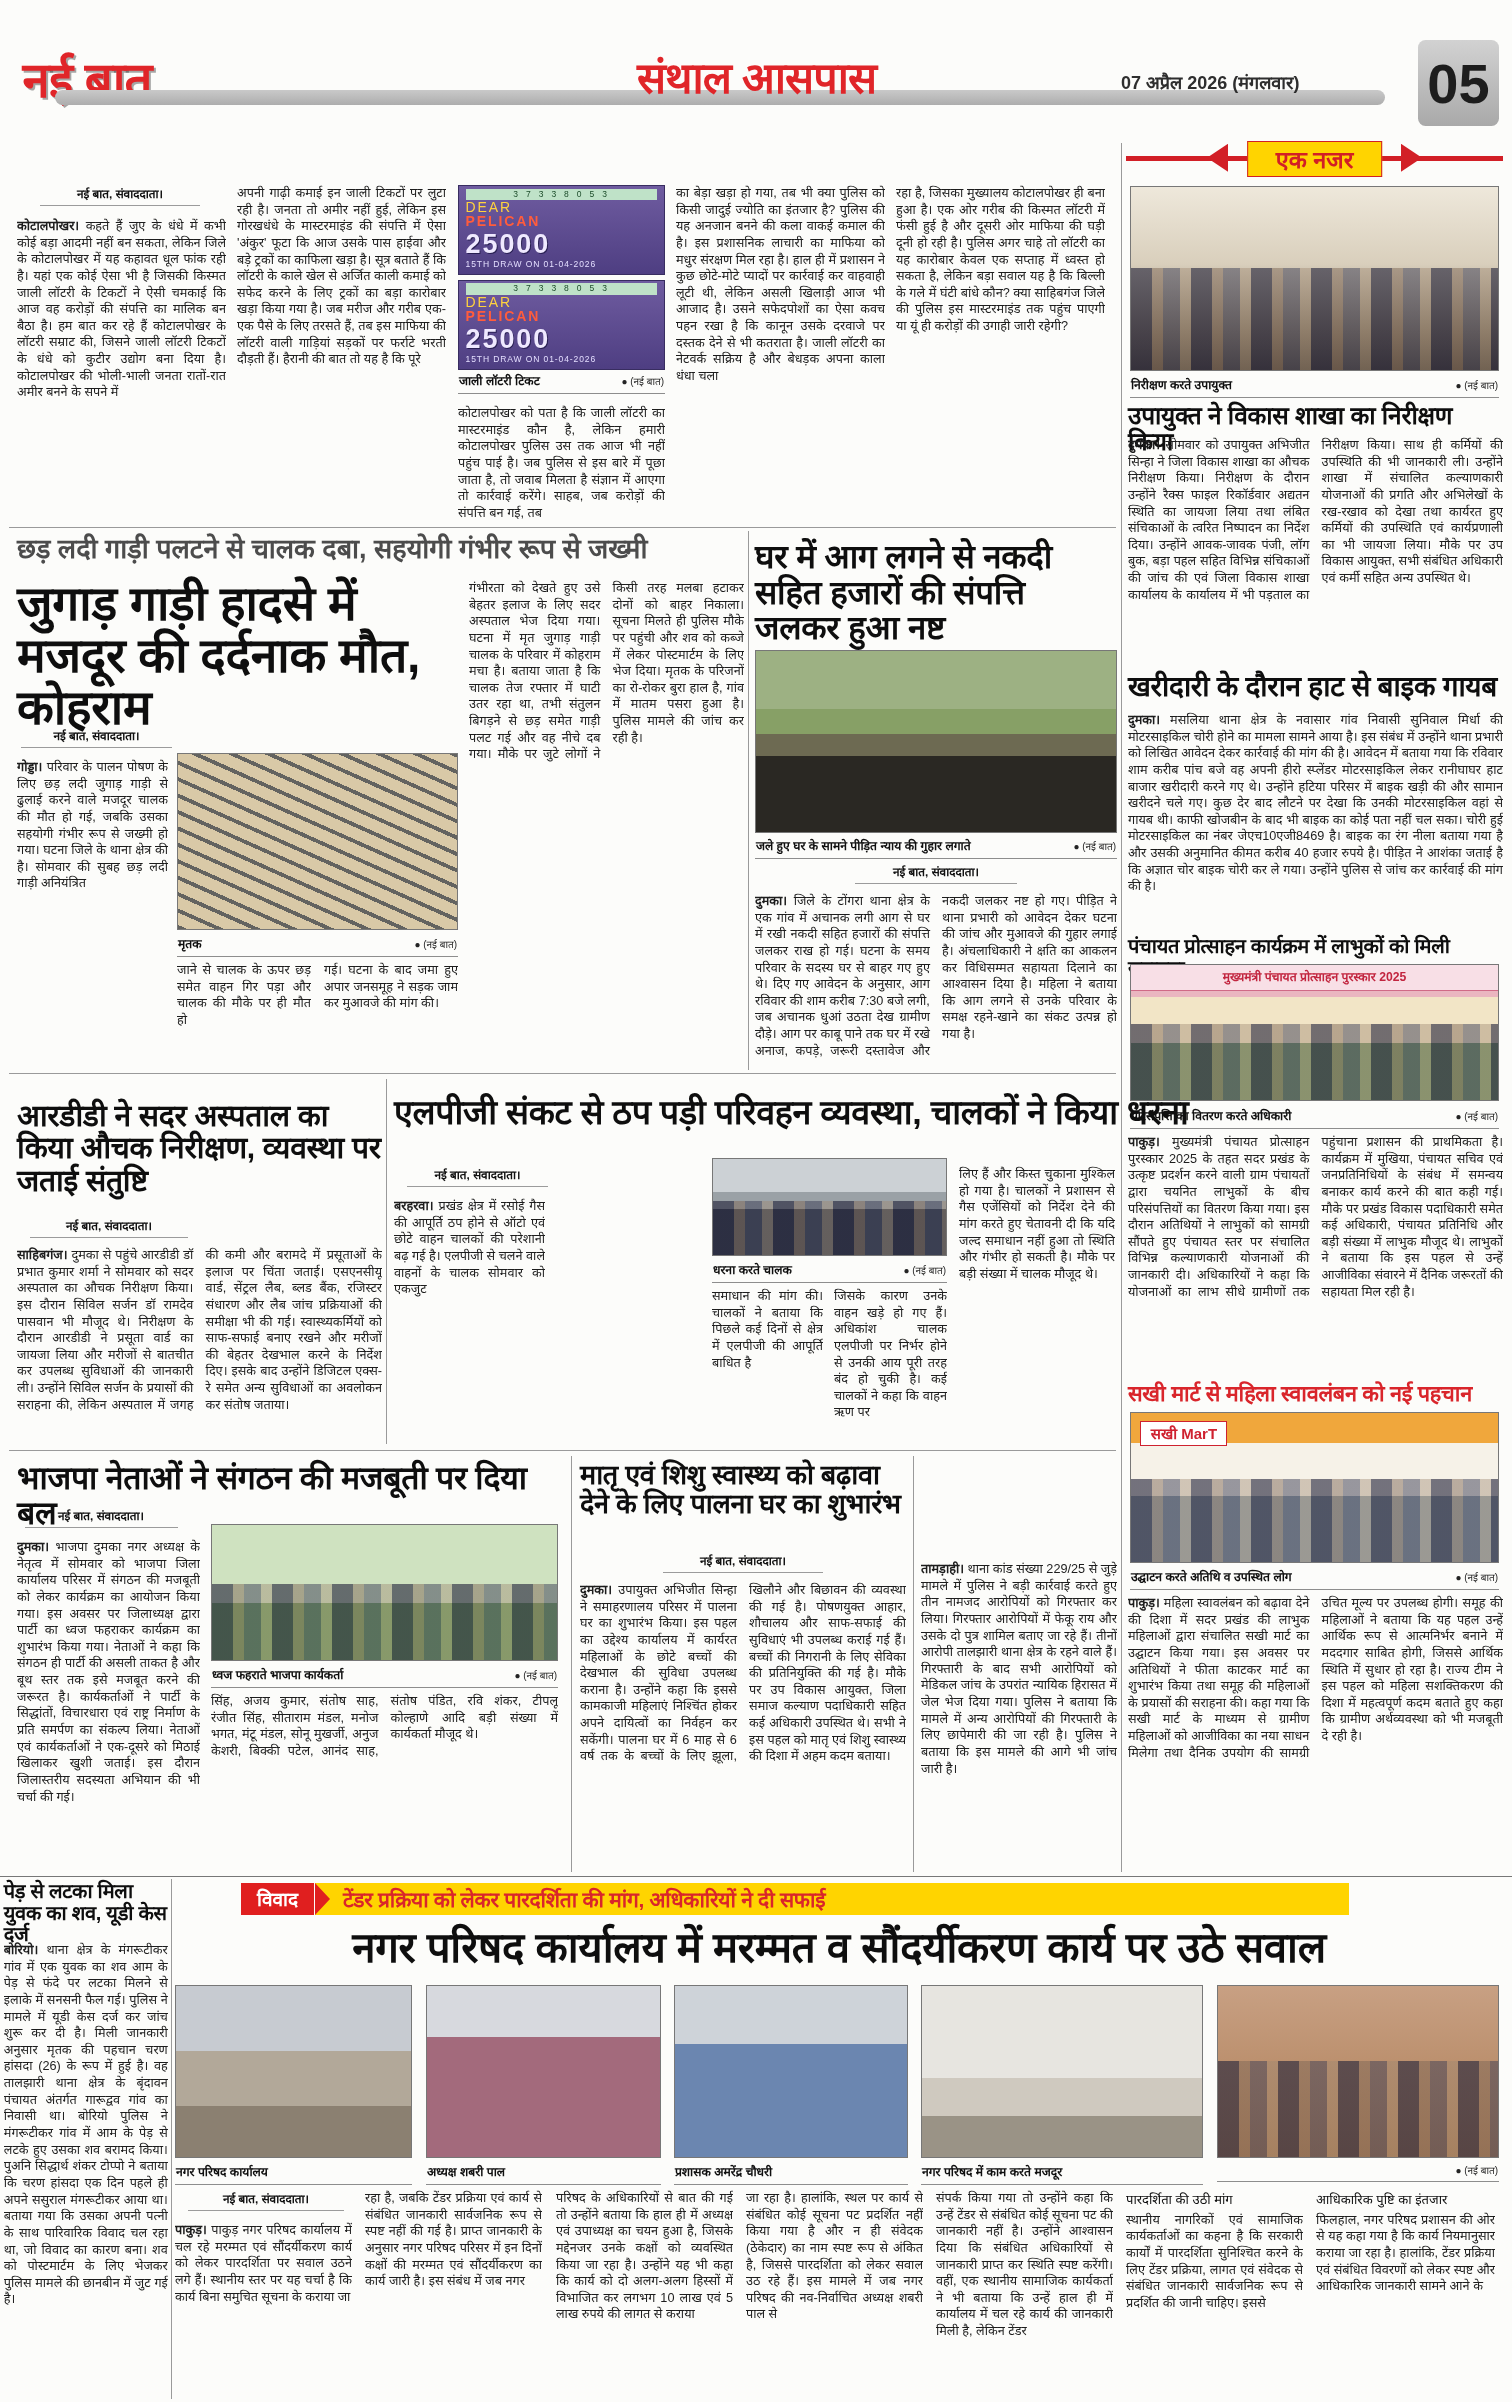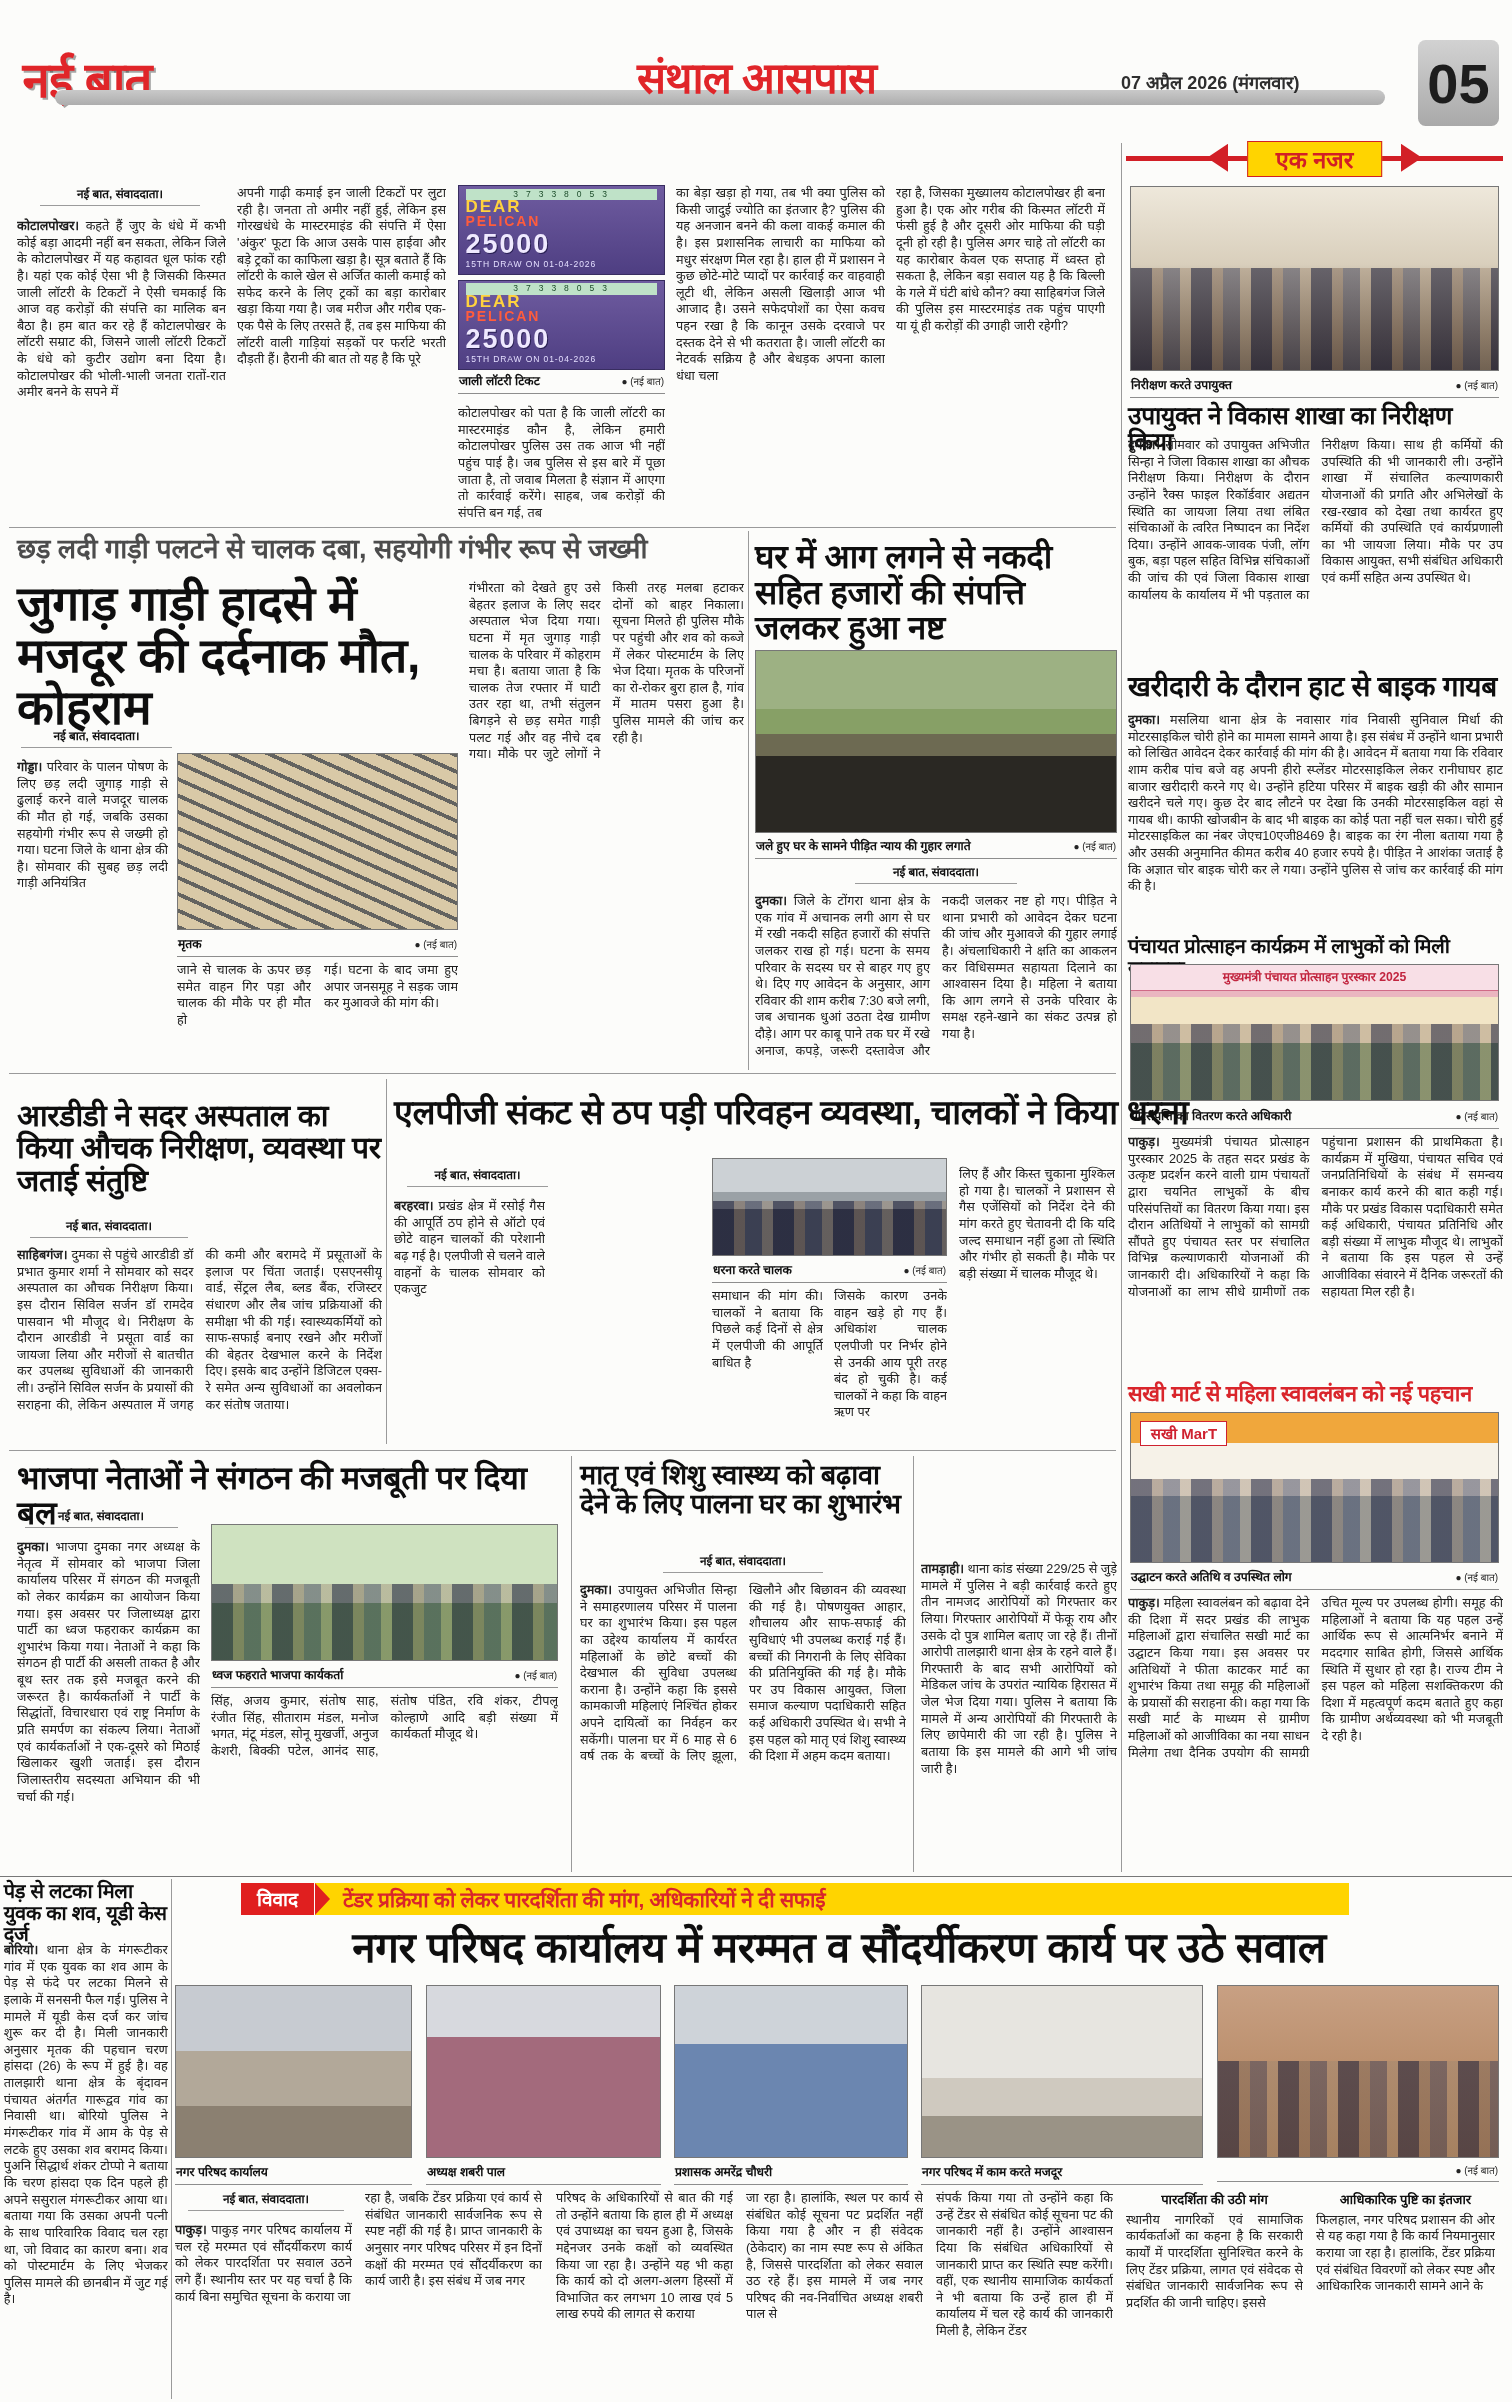--- a/index.html
+++ b/index.html
@@ -10,21 +10,21 @@
   .red{color:#d9252b}
   .kicker{font-weight:700;color:#4c4c4c;line-height:1.1}
   .body-txt{font-size:12.7px;line-height:1.31;text-align:justify;color:#1d1d1d;overflow:hidden}
   .c2{column-count:2;column-gap:12.2px}
   .dateline{font-weight:700}
   .byline{font-size:11.8px;font-weight:700;text-align:center;color:#101010;
           border-bottom:1.4px solid #9b9b9b;padding-bottom:3.8px}
   .cap{display:flex;justify-content:space-between;align-items:baseline;
        font-size:12.2px;font-weight:700;color:#0f0f0f;border-bottom:0.9px solid #8d8d8d;padding:2.8px 0.9px 3.8px}
   .credit{font-size:10px;font-weight:400;color:#242424;white-space:nowrap}
-  .subhd{font-weight:700;text-align:center;font-size:13px;margin-bottom:3.8px;color:#0e0e0e}
+  .subhd{font-weight:400;text-align:left;font-size:13px;margin-bottom:3.8px;color:#0e0e0e}
   .ph{border:0.9px solid #777;overflow:hidden}
   .vr{position:absolute;width:0.9px;background:#9a9a9a}
   .hr{position:absolute;height:0.9px;background:#9a9a9a}
   
   .logo{font-size:49px;font-weight:700;color:#e02529;letter-spacing:-0.9px;
         text-shadow:1.9px 1.9px 0 rgba(60,60,60,.45)}
   .mast-title{font-size:43px;font-weight:800;color:#e02529;letter-spacing:-0.9px;text-align:center}
   .mast-date{font-size:18px;font-weight:700;color:#2e2e2e}
   .mast-bar{background:linear-gradient(180deg,#c9c9c9,#adadad);border-radius:8.5px}
   .pageno{background:linear-gradient(180deg,#d2d2d2,#a9a9a9);border-radius:7.5px;display:flex;
@@ -50,21 +50,21 @@
   .ph-man{background:linear-gradient(180deg,#ced3d9 0 34%,#6b86b0 34%)}
   .ph-room{background:linear-gradient(180deg,#e7e5e0 0 54%,#cfc9bf 54% 76%,#9a9386 76%)}
   .ph-wall{background:linear-gradient(180deg,#c8a083 0,#ad7d55 100%)}
   .crowd:before{content:"";position:absolute;left:0;right:0;bottom:0;height:56%;
      background:repeating-linear-gradient(90deg,rgba(35,35,58,.62) 0 21px,rgba(125,102,86,.5) 21px 32px,
      rgba(58,60,84,.5) 32px 49px,rgba(156,134,112,.42) 49px 60px)}
   
   .ticket{position:relative;background:linear-gradient(180deg,#6f5ca0,#4e3e82);border:0.9px solid #382d60;
           color:#fff;padding:2.8px 6.6px;height:90px;box-sizing:border-box}
   .t-strip{background:#bfe2c8;color:#1c4c2a;font-size:8.5px;letter-spacing:2.8px;text-align:center;line-height:11.3px}
-  .t-dear{color:#ffd23e;font-weight:700;font-size:17px;letter-spacing:1.9px;line-height:14px}
+  .t-dear{color:#ffd23e;font-weight:400;font-size:14px;letter-spacing:1.9px;line-height:14px}
   .t-peli{color:#ff5c3c;font-weight:800;font-size:14px;letter-spacing:1.9px;line-height:15px}
   .t-amt{font-size:27px;font-weight:800;color:#efe9ff;text-shadow:0.9px 0.9px 0 #281f52;letter-spacing:1.9px;line-height:30px}
   .t-draw{font-size:8.5px;color:#e4deff;letter-spacing:0.9px}
   
   .kick-label{background:#e01f1f;color:#fff;font-weight:800;font-size:19px;display:flex;align-items:center;justify-content:center}
   .kick-strip{background:#ffd400;display:flex;align-items:center}
   .kick-chevron{width:0;height:0;border-top:16px solid transparent;border-bottom:16px solid transparent;border-left:15px solid #e01f1f;margin-right:13px}
   .kick-text{color:#d9252b;font-weight:800;font-size:21px;letter-spacing:-0.3px}
   .banner-strip{background:#f8dfe6;border-bottom:1.9px solid #d06a86;color:#c2253f;font-weight:800;
                 font-size:12.2px;text-align:center;line-height:24.5px;white-space:nowrap;overflow:hidden}

